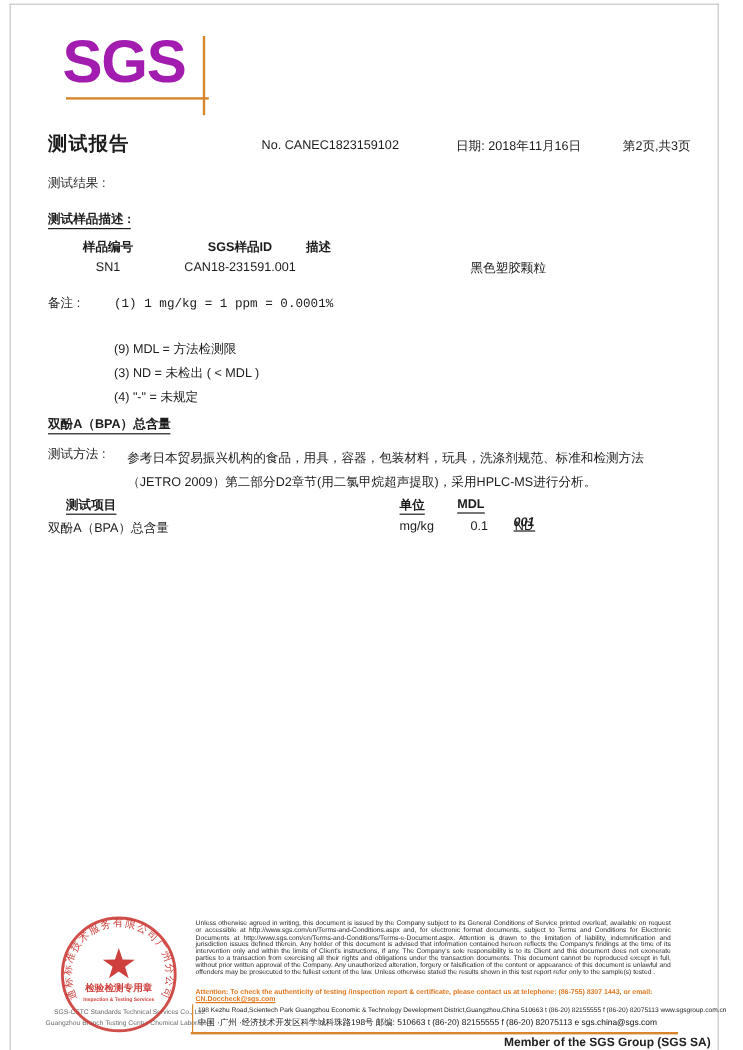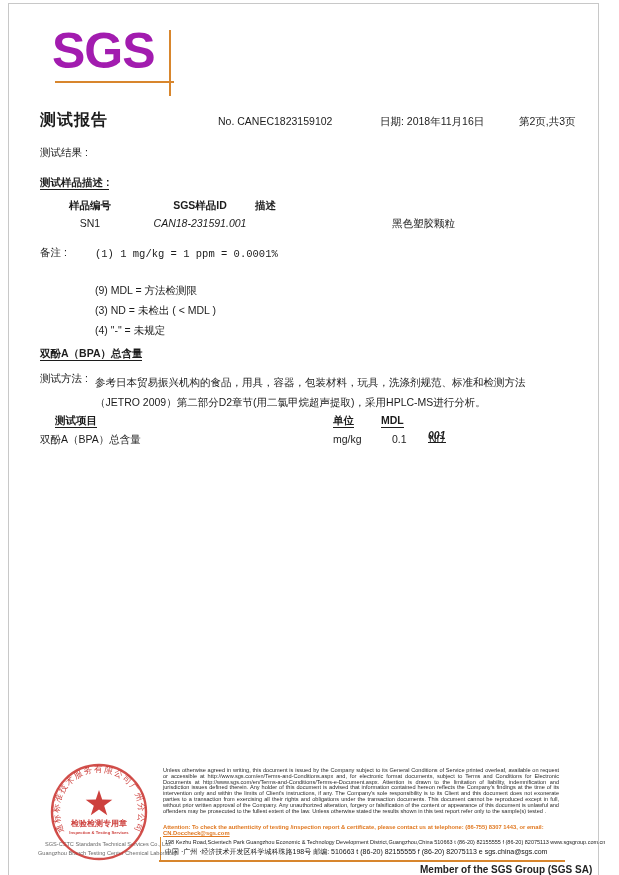--- a/index.html
+++ b/index.html
@@ -20,21 +20,21 @@
   
   .fs{font-size:10.5px;}
   .lbl{left:40px;}
   .u{border-bottom:1px solid #1c1c1c;padding-bottom:1px;}
   .b{font-weight:bold;}
   .i{font-style:italic;}
   .c1{left:40px;width:100px;text-align:center;}
   .c2{left:145px;width:110px;text-align:center;}
   .c3{left:255px;width:200px;text-align:left;}
   .note-item{left:95px;}
-  .method-text{left:95px;top:372px;width:467px;line-height:20px;}
+  .method-text{left:106px;top:372px;width:467px;line-height:20px;}
   .rt-item-h{left:55px;}
   .rt-unit{left:333px;}
   .rt-mdl{left:381px;}
   .rt-smp{left:428px;}
   .rt-item{left:40px;}
   .rt-unit-v{left:333px;}
   .rt-mdl-v{left:380px;margin-left:12px;}
   .rt-val{left:429px;}
   
   .legal{left:163px;top:768px;width:396px;font-size:5.6px;line-height:5.8px;text-align:justify;color:#2b2b2b;}
@@ -67,21 +67,21 @@
   <div class="abs fs lbl" style="top:146px;">测试结果 :</div>
 
   <div class="abs fs lbl" style="top:176px;">
     <span class="b u">测试样品描述 :</span>
   </div>
 
   <div class="abs fs b c1" style="top:199px;">样品编号</div>
   <div class="abs fs b c2" style="top:199px;">SGS样品ID</div>
   <div class="abs fs b c3" style="top:199px;">描述</div>
   <div class="abs fs c1" style="top:217px;">SN1</div>
-  <div class="abs fs c2" style="top:217px;font-style:italic;">CAN18-231591.001</div>
+  <div class="abs fs c2" style="top:217px;">CAN18-231591.001</div>
   <div class="abs fs c3" style="top:217px;text-align:right;">黑色塑胶颗粒</div>
 
   <div class="abs fs lbl" style="top:246px;">备注 :</div>
   <div class="abs fs note-item" style="top:248px;font-family:Liberation Mono, monospace;">(1) 1 mg/kg = 1 ppm = 0.0001%</div>
   <div class="abs fs note-item" style="top:284px;">(9) MDL = 方法检测限</div>
   <div class="abs fs note-item" style="top:304px;">(3) ND = 未检出 ( &lt; MDL )</div>
   <div class="abs fs note-item" style="top:324px;">(4) "-" = 未规定</div>
 
   <div class="abs fs lbl" style="top:347px;">
     <span class="b u">双酚A（BPA）总含量</span>

